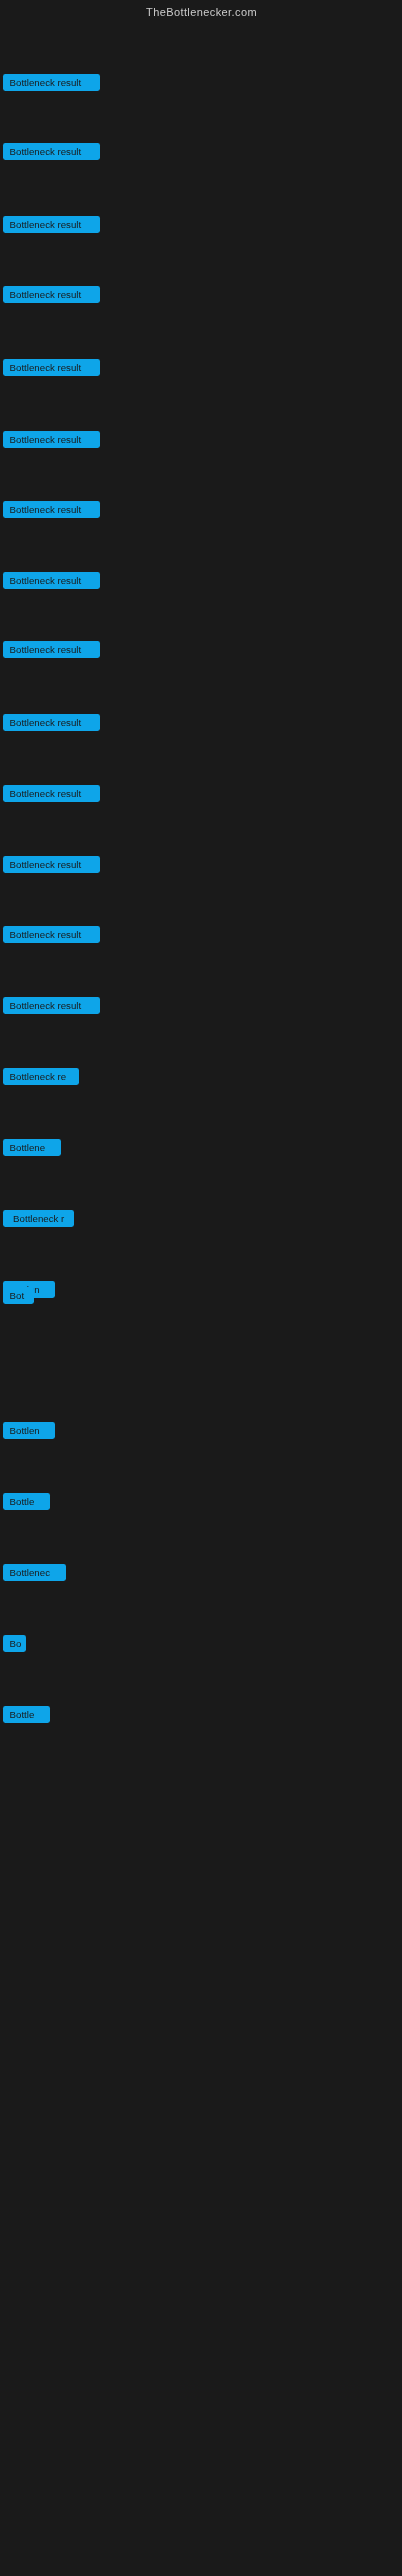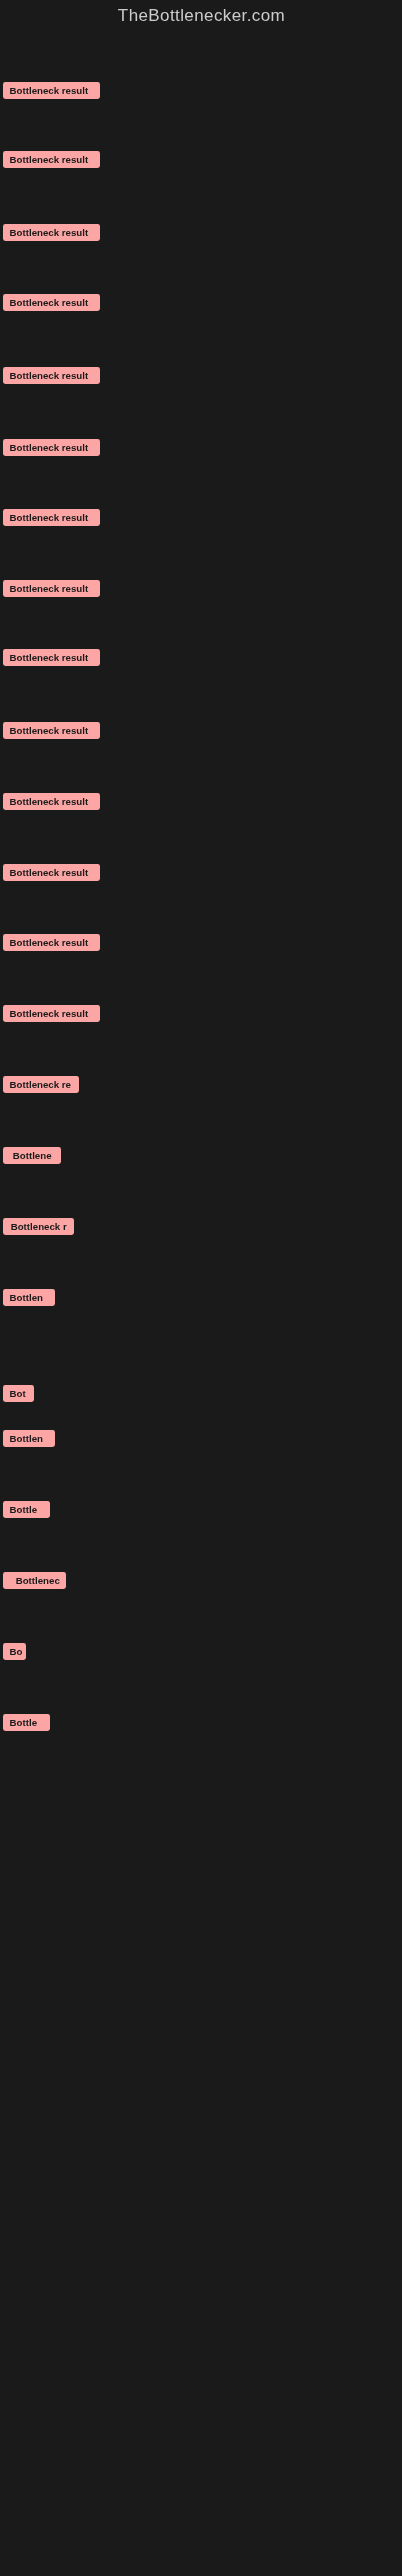--- a/index.html
+++ b/index.html
@@ -12,31 +12,31 @@
       width: 403px;
       min-height: 2576px;
       background-color: #1a1a1a;
       font-family: Arial, sans-serif;
       position: relative;
     }
 
     .site-title {
       text-align: center;
       color: #cccccc;
-      font-size: 17px;
+      font-size: 11px;
       padding: 6.4px 0;
       letter-spacing: 0.4px;
     }
 
     .bottleneck-badge {
       display: inline-block;
-      background-color: #fca5a5;
+      background-color: #0ea5e9;
       color: #1a1a1a;
       font-size: 9.7px;
-      font-weight: bold;
+      font-weight: normal;
       padding: 3.2px 6.4px;
       border-radius: 2.4px;
       white-space: nowrap;
       overflow: hidden;
     }
   </style>
 </head>
 <body>
 
 <div class="site-title">TheBottlenecker.com</div>
@@ -50,23 +50,23 @@
     <div style="position: absolute; top: 403px; left: 0px; padding: 3.2px;"><span class="bottleneck-badge" style="max-width: 97px; width: 97px;">Bottleneck result</span></div>
     <div style="position: absolute; top: 473px; left: 0px; padding: 3.2px;"><span class="bottleneck-badge" style="max-width: 97px; width: 97px;">Bottleneck result</span></div>
     <div style="position: absolute; top: 544px; left: 0px; padding: 3.2px;"><span class="bottleneck-badge" style="max-width: 97px; width: 97px;">Bottleneck result</span></div>
     <div style="position: absolute; top: 613px; left: 0px; padding: 3.2px;"><span class="bottleneck-badge" style="max-width: 97px; width: 97px;">Bottleneck result</span></div>
     <div style="position: absolute; top: 686px; left: 0px; padding: 3.2px;"><span class="bottleneck-badge" style="max-width: 97px; width: 97px;">Bottleneck result</span></div>
     <div style="position: absolute; top: 757px; left: 0px; padding: 3.2px;"><span class="bottleneck-badge" style="max-width: 97px; width: 97px;">Bottleneck result</span></div>
     <div style="position: absolute; top: 828px; left: 0px; padding: 3.2px;"><span class="bottleneck-badge" style="max-width: 97px; width: 97px;">Bottleneck result</span></div>
     <div style="position: absolute; top: 898px; left: 0px; padding: 3.2px;"><span class="bottleneck-badge" style="max-width: 97px; width: 97px;">Bottleneck result</span></div>
     <div style="position: absolute; top: 969px; left: 0px; padding: 3.2px;"><span class="bottleneck-badge" style="max-width: 97px; width: 97px;">Bottleneck result</span></div>
     <div style="position: absolute; top: 1040px; left: 0px; padding: 3.2px;"><span class="bottleneck-badge" style="max-width: 76px; width: 84px;">Bottleneck re</span></div>
-    <div style="position: absolute; top: 1111px; left: 0px; padding: 3.2px;"><span class="bottleneck-badge" style="max-width: 58px; width: 76px; text-align: center;">Bottlene</span></div>
+    <div style="position: absolute; top: 1111px; left: 0px; padding: 3.2px;"><span class="bottleneck-badge" style="max-width: 58px; width: 76px;">Bottlene</span></div>
     <div style="position: absolute; top: 1182px; left: 0px; padding: 3.2px; text-align: center;"><span class="bottleneck-badge" style="max-width: 71px; width: 71px;">Bottleneck r</span></div>
     <div style="position: absolute; top: 1253px; left: 0px; padding: 3.2px;"><span class="bottleneck-badge" style="max-width: 52px; width: 52px;">Bottlen</span></div>
-    <div style="position: absolute; top: 1349px; left: 0px; padding: 3.2px;"><span class="bottleneck-badge" style="max-width: 31px; width: 31px;">Bot</span></div>
+    <div style="position: absolute; top: 1259px; left: 0px; padding: 3.2px;"><span class="bottleneck-badge" style="max-width: 31px; width: 31px;">Bot</span></div>
     <div style="position: absolute; top: 1394px; left: 0px; padding: 3.2px;"><span class="bottleneck-badge" style="max-width: 52px; width: 52px;">Bottlen</span></div>
     <div style="position: absolute; top: 1465px; left: 0px; padding: 3.2px;"><span class="bottleneck-badge" style="max-width: 47px; width: 47px;">Bottle</span></div>
-    <div style="position: absolute; top: 1536px; left: 0px; padding: 3.2px;"><span class="bottleneck-badge" style="max-width: 63px; width: 82px; text-align: right;">Bottlenec</span></div>
+    <div style="position: absolute; top: 1536px; left: 0px; padding: 3.2px;"><span class="bottleneck-badge" style="max-width: 63px; width: 82px;">Bottlenec</span></div>
     <div style="position: absolute; top: 1607px; left: 0px; padding: 3.2px;"><span class="bottleneck-badge" style="max-width: 22.5px; width: 22.5px;">Bo</span></div>
     <div style="position: absolute; top: 1678px; left: 0px; padding: 3.2px;"><span class="bottleneck-badge" style="max-width: 47px; width: 47px;">Bottle</span></div>
   </div>
 
 
 </body></html>

